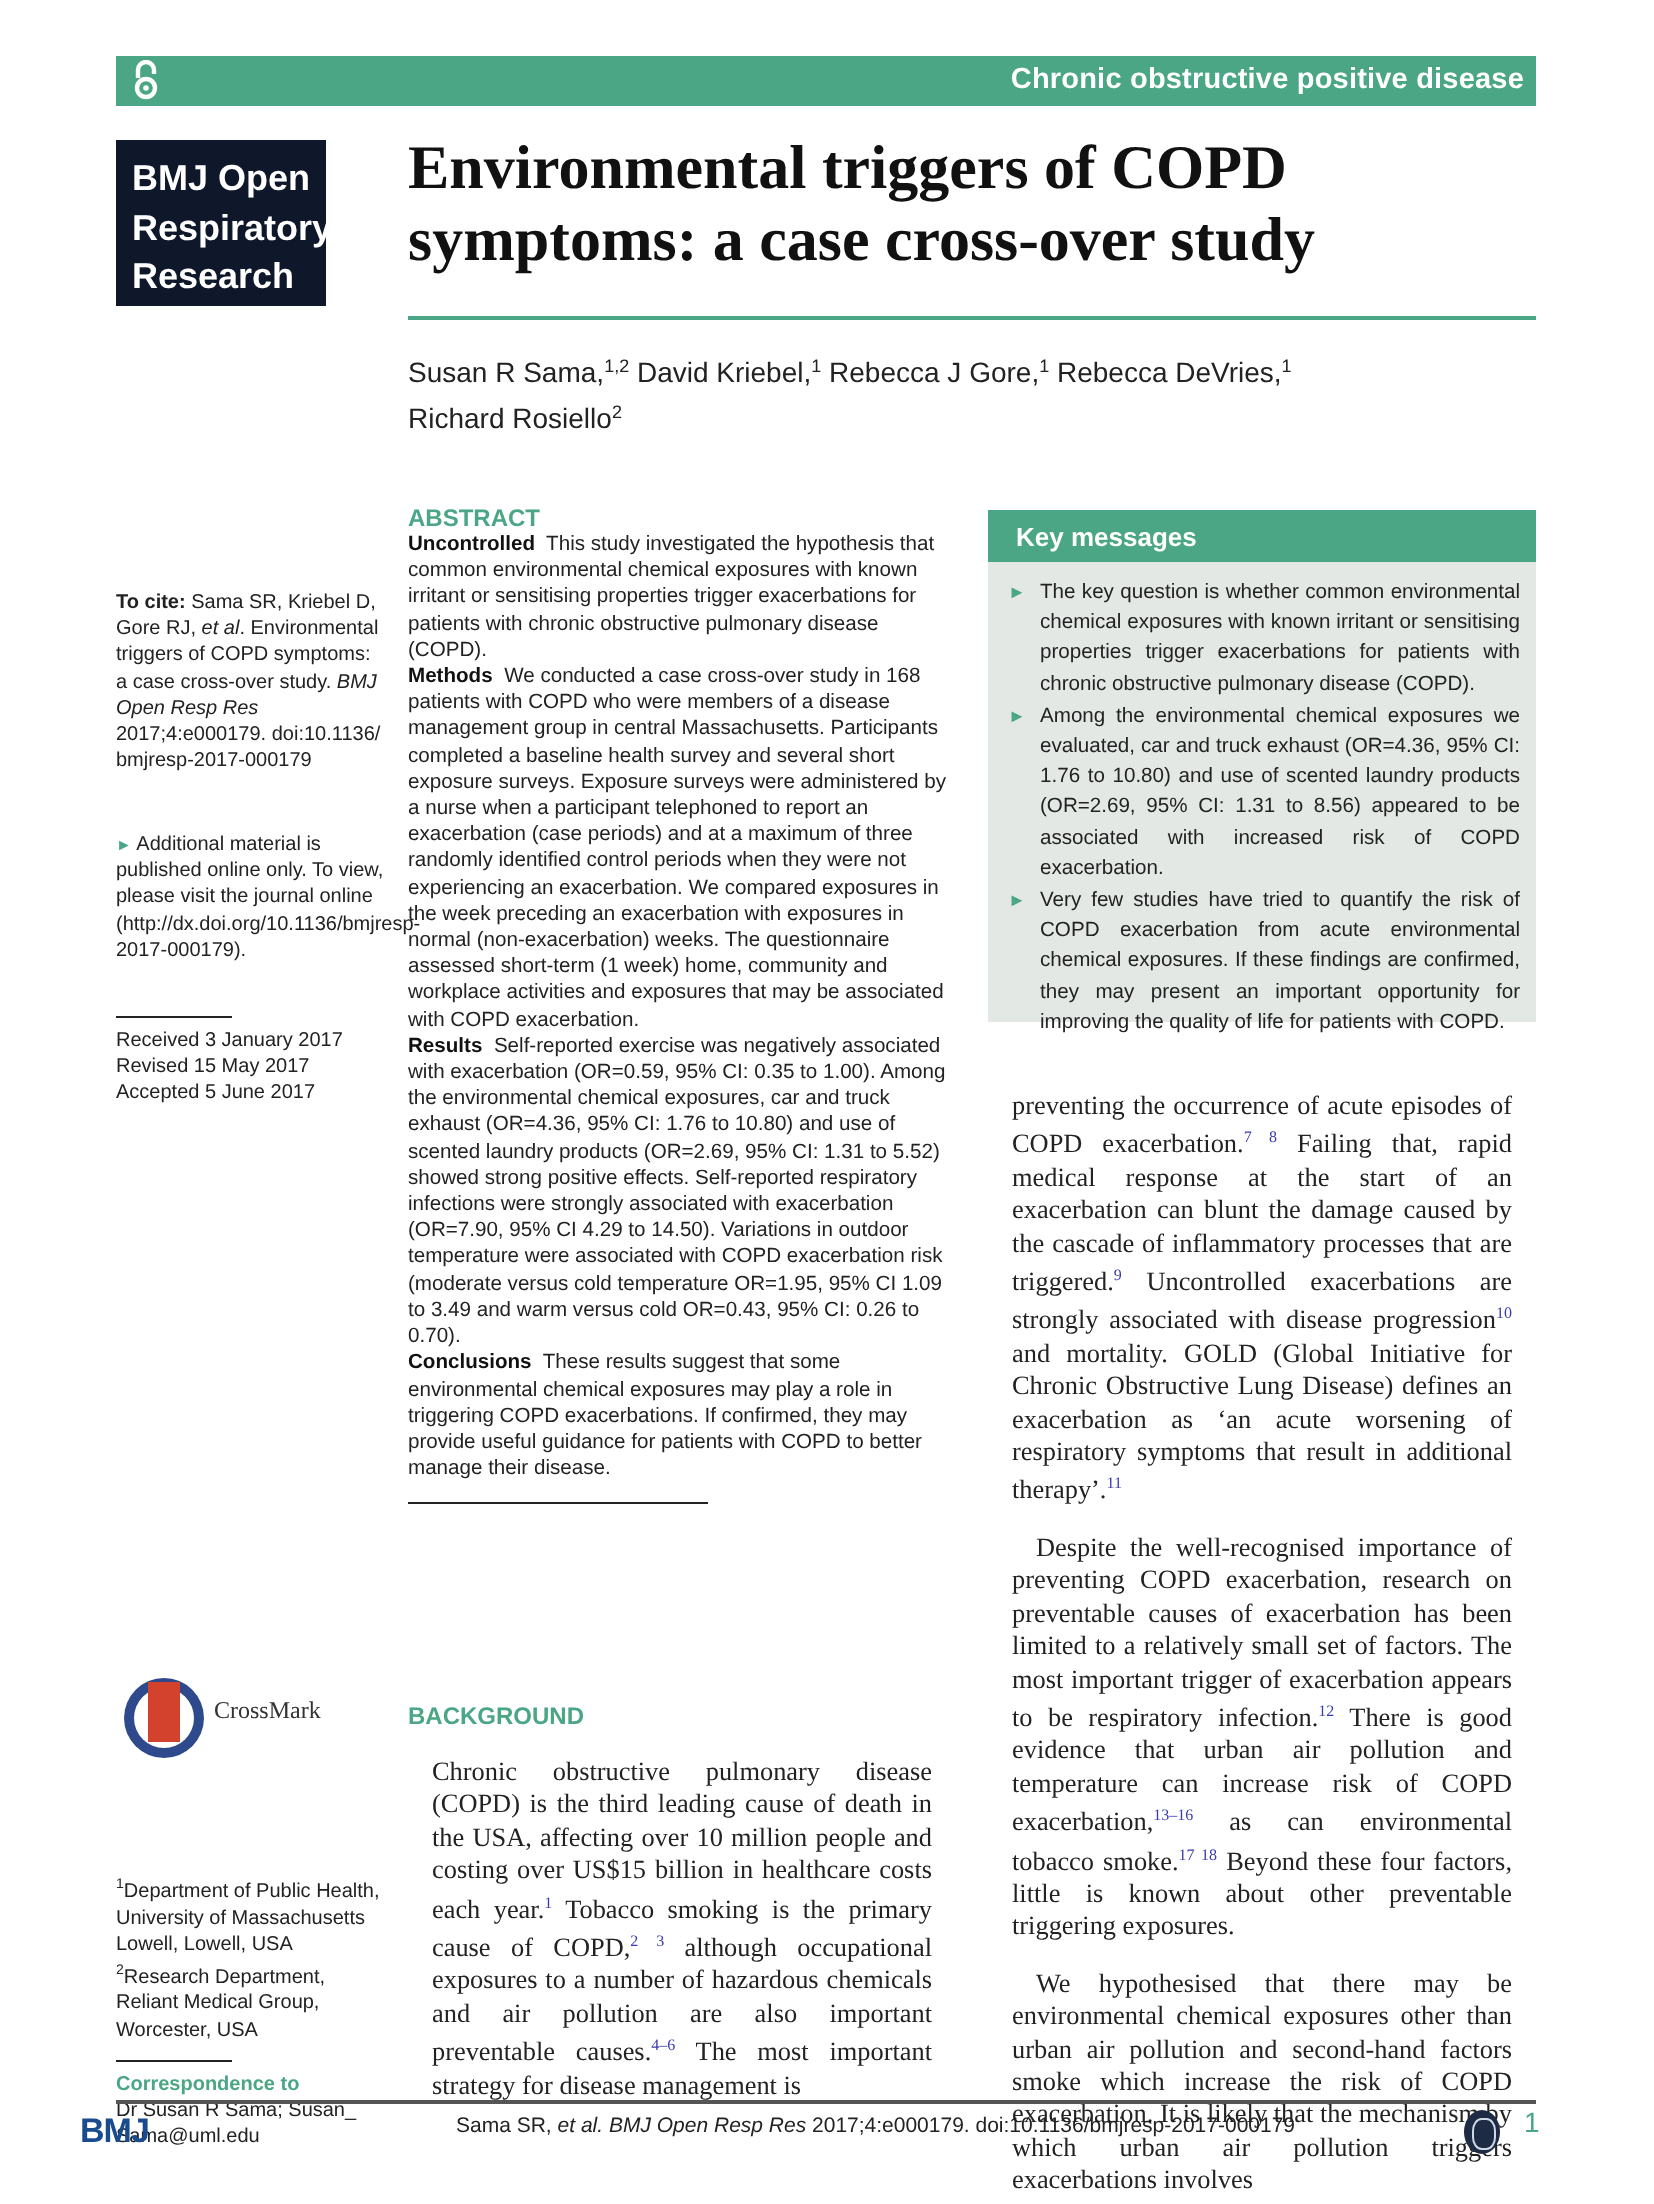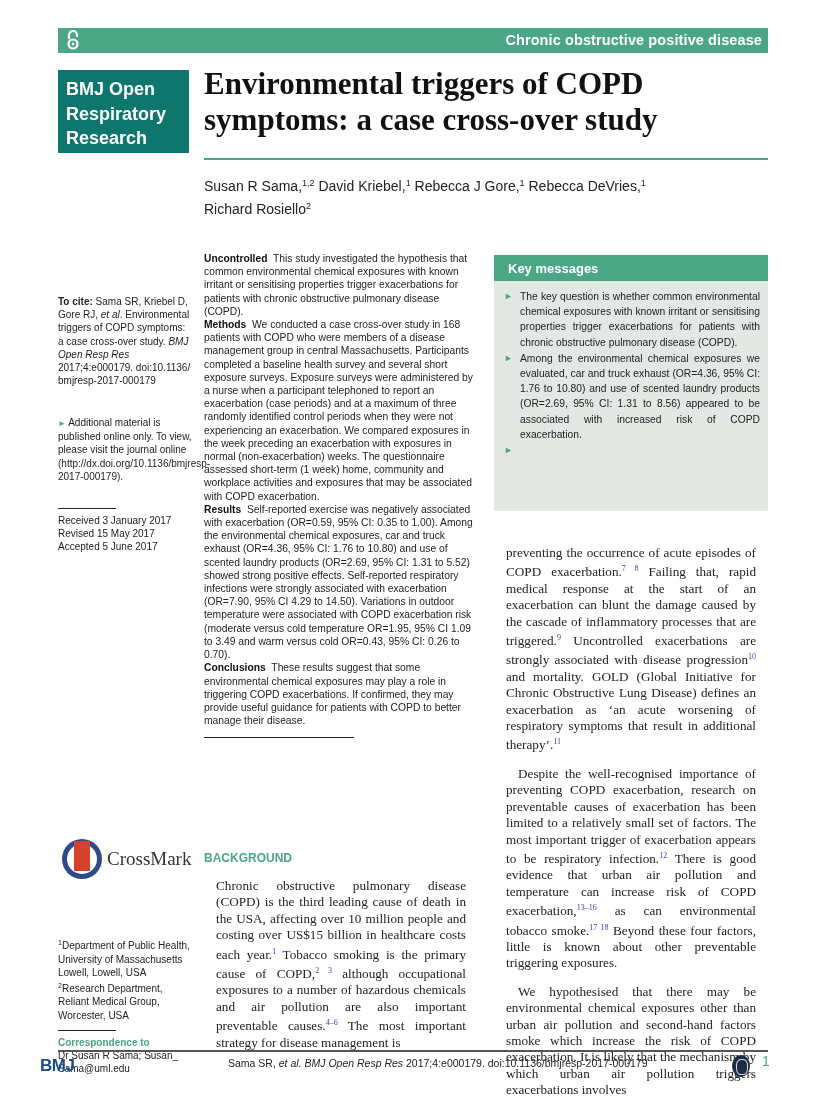--- a/index.html
+++ b/index.html
@@ -3,21 +3,21 @@
   <meta charset="utf-8">
   <style>
     * { box-sizing: border-box; margin: 0; padding: 0; }
     html, body { width: 827px; height: 1102px; background: #ffffff; overflow: hidden; }
     body { position: relative; font-family: "Liberation Sans", sans-serif; color: #1a1a1a; }
 
     .topband { position: absolute; left: 58px; top: 28px; width: 710px; height: 25px; background: #4aa684; }
     .topband .oa { position: absolute; left: 8px; top: 2px; width: 14px; height: 21px; }
     .topband .section { position: absolute; right: 6px; top: 4px; color: #ffffff; font-weight: bold; font-size: 14.5px; letter-spacing: 0.1px; }
 
-    .logo-box { position: absolute; left: 58px; top: 70px; width: 131px; height: 83px; background: #0f766e; padding: 7px 8px; }
+    .logo-box { position: absolute; left: 58px; top: 70px; width: 105px; height: 83px; background: #0f172a; padding: 7px 8px; }
     .logo-box div { color: #ffffff; font-weight: bold; font-size: 18px; line-height: 24.5px; }
 
     .title { position: absolute; left: 204px; top: 66px; width: 560px; font-family: "Liberation Serif", serif; font-weight: bold; font-size: 31px; line-height: 36px; color: #111; }
     .title-rule { position: absolute; left: 204px; top: 158px; width: 564px; height: 2px; background: #4aa684; }
 
     .authors { position: absolute; left: 204px; top: 173px; width: 540px; font-size: 14px; line-height: 20px; color: #222; }
     .authors sup { font-size: 9px; vertical-align: 5px; }
 
     .leftcol { position: absolute; left: 58px; width: 134px; font-size: 10px; line-height: 13.2px; color: #222; margin-top: 42px; }
     .leftcol b { font-weight: bold; }
@@ -40,21 +40,21 @@
     .bodycol { position: absolute; font-family: "Liberation Serif", serif; font-size: 13.2px; line-height: 16.4px; color: #222; text-align: justify; }
     .bodycol p { margin: 12px; }
     .bodycol p.indent { text-indent: 12px; margin-top: 2px; }
     .bodycol sup { font-size: 8px; color: #3a3ab0; vertical-align: 5px; }
     .bg-h { color: #4aa684; font-weight: bold; font-family: "Liberation Sans", sans-serif; font-size: 12px; line-height: 15px; margin-bottom: 1px; }
 
     .crossmark { position: absolute; left: 62px; top: 837px; width: 130px; height: 44px; }
     .crossmark .cm-ring { position: absolute; left: 0; top: 2px; width: 40px; height: 40px; border-radius: 50%; background: #2e4a8c; }
     .crossmark .cm-inner { position: absolute; left: 5px; top: 7px; width: 30px; height: 30px; border-radius: 50%; background: #ffffff; }
     .crossmark .cm-flag { position: absolute; left: 12px; top: 4px; width: 16px; height: 30px; background: #d2422c; }
-    .crossmark .cm-text { position: absolute; left: 45px; top: 11px; font-family: "Liberation Serif", serif; font-size: 19px; color: #333; }
+    .crossmark .cm-text { position: absolute; left: 45px; top: 11px; font-family: "Liberation Serif", serif; font-size: 12px; color: #333; }
 
     .footer-rule { position: absolute; left: 58px; top: 1050px; width: 710px; height: 2px; background: #555; }
     .bmj { position: absolute; left: 40px; top: 1056px; font-weight: bold; font-size: 17px; color: #1a4b8c; letter-spacing: -0.5px; }
     .cite-foot { position: absolute; left: 228px; top: 1057px; font-size: 10.5px; color: #222; }
     .cite-foot i { font-style: italic; }
     .seal { position: absolute; left: 732px; top: 1055px; width: 18px; height: 22px; border-radius: 50%; background: #1d2b44; }
     .seal::after { content: ""; position: absolute; left: 4px; top: 4px; width: 10px; height: 14px; border: 1px solid #cfd8e6; border-radius: 40%; }
     .pagenum { position: absolute; left: 762px; top: 1053px; font-size: 14px; color: #4aa684; }
   </style>
 </head>
@@ -108,33 +108,34 @@
 
 <div class="leftcol" style="top:894px;">
   <div><sup style="font-size:7px;">1</sup><span>Department of Public Health, University of Massachusetts Lowell, Lowell, USA</span></div>
   <div><sup style="font-size:7px;">2</sup><span>Research Department, Reliant Medical Group, Worcester, USA</span></div>
   <div class="shortrule" style="margin-top:8px;"></div>
   <div style="margin-top:5px; color:#4aa684; font-weight:bold;">Correspondence to</div>
   <div>Dr Susan R Sama; Susan_ Sama@uml.edu</div>
 </div>
 
 <div class="abstract">
+  <div class="abs-h">ABSTRACT</div>
   <p><b>Uncontrolled</b>&nbsp; <span>This study investigated the hypothesis that common environmental chemical exposures with known irritant or sensitising properties trigger exacerbations for patients with chronic obstructive pulmonary disease (COPD).</span></p>
   <p><b>Methods</b>&nbsp; <span>We conducted a case cross-over study in 168 patients with COPD who were members of a disease management group in central Massachusetts. Participants completed a baseline health survey and several short exposure surveys. Exposure surveys were administered by a nurse when a participant telephoned to report an exacerbation (case periods) and at a maximum of three randomly identified control periods when they were not experiencing an exacerbation. We compared exposures in the week preceding an exacerbation with exposures in normal (non-exacerbation) weeks. The questionnaire assessed short-term (1 week) home, community and workplace activities and exposures that may be associated with COPD exacerbation.</span></p>
   <p><b>Results</b>&nbsp; <span>Self-reported exercise was negatively associated with exacerbation (OR=0.59, 95% CI: 0.35 to 1.00). Among the environmental chemical exposures, car and truck exhaust (OR=4.36, 95% CI: 1.76 to 10.80) and use of scented laundry products (OR=2.69, 95% CI: 1.31 to 5.52) showed strong positive effects. Self-reported respiratory infections were strongly associated with exacerbation (OR=7.90, 95% CI 4.29 to 14.50). Variations in outdoor temperature were associated with COPD exacerbation risk (moderate versus cold temperature OR=1.95, 95% CI 1.09 to 3.49 and warm versus cold OR=0.43, 95% CI: 0.26 to 0.70).</span></p>
   <p><b>Conclusions</b>&nbsp; <span>These results suggest that some environmental chemical exposures may play a role in triggering COPD exacerbations. If confirmed, they may provide useful guidance for patients with COPD to better manage their disease.</span></p>
   <div class="abs-rule"></div>
 </div>
 
 <div class="keybox">
   <div class="kh">Key messages</div>
   <ul>
     <li><span class="bul">►</span><span>The key question is whether common environmental chemical exposures with known irritant or sensitising properties trigger exacerbations for patients with chronic obstructive pulmonary disease (COPD).</span></li>
     <li><span class="bul">►</span><span>Among the environmental chemical exposures we evaluated, car and truck exhaust (OR=4.36, 95% CI: 1.76 to 10.80) and use of scented laundry products (OR=2.69, 95% CI: 1.31 to 8.56) appeared to be associated with increased risk of COPD exacerbation.</span></li>
-    <li><span class="bul">►</span></li>
+    <li><span class="bul">►</span><span>Very few studies have tried to quantify the risk of COPD exacerbation from acute environmental chemical exposures. If these findings are confirmed, they may present an important opportunity for improving the quality of life for patients with COPD.</span></li>
   </ul>
 </div>
 
 <div class="bodycol" style="left:204px; top:851px; width:274px;">
   <div class="bg-h">BACKGROUND</div>
   <p><span>Chronic obstructive pulmonary disease (COPD) is the third leading cause of death in the USA, affecting over 10 million people and costing over US$15 billion in healthcare costs each year.</span><sup>1</sup><span> Tobacco smoking is the primary cause of COPD,</span><sup>2 3</sup><span> although occupational exposures to a number of hazardous chemicals and air pollution are also important preventable causes.</span><sup>4–6</sup><span> The most important strategy for disease management is</span></p>
 </div>
 
 <div class="bodycol" style="left:494px; top:533px; width:274px;">
   <p><span>preventing the occurrence of acute episodes of COPD exacerbation.</span><sup>7 8</sup><span> Failing that, rapid medical response at the start of an exacerbation can blunt the damage caused by the cascade of inflammatory processes that are triggered.</span><sup>9</sup><span> Uncontrolled exacerbations are strongly associated with disease progression</span><sup>10</sup><span> and mortality. GOLD (Global Initiative for Chronic Obstructive Lung Disease) defines an exacerbation as ‘an acute worsening of respiratory symptoms that result in additional therapy’.</span><sup>11</sup></p>

